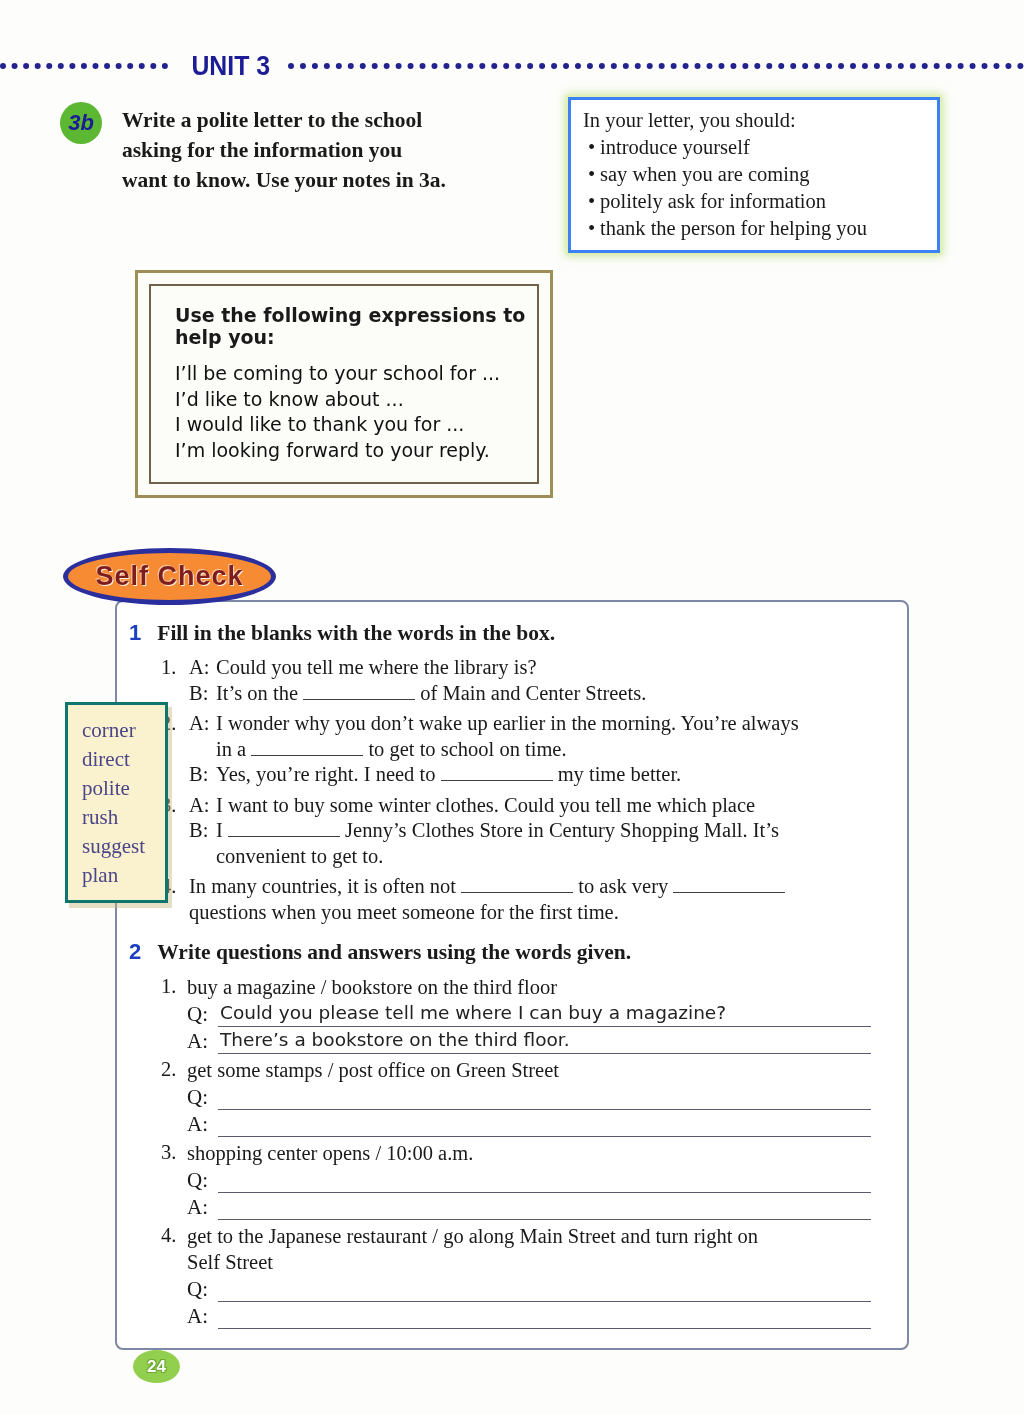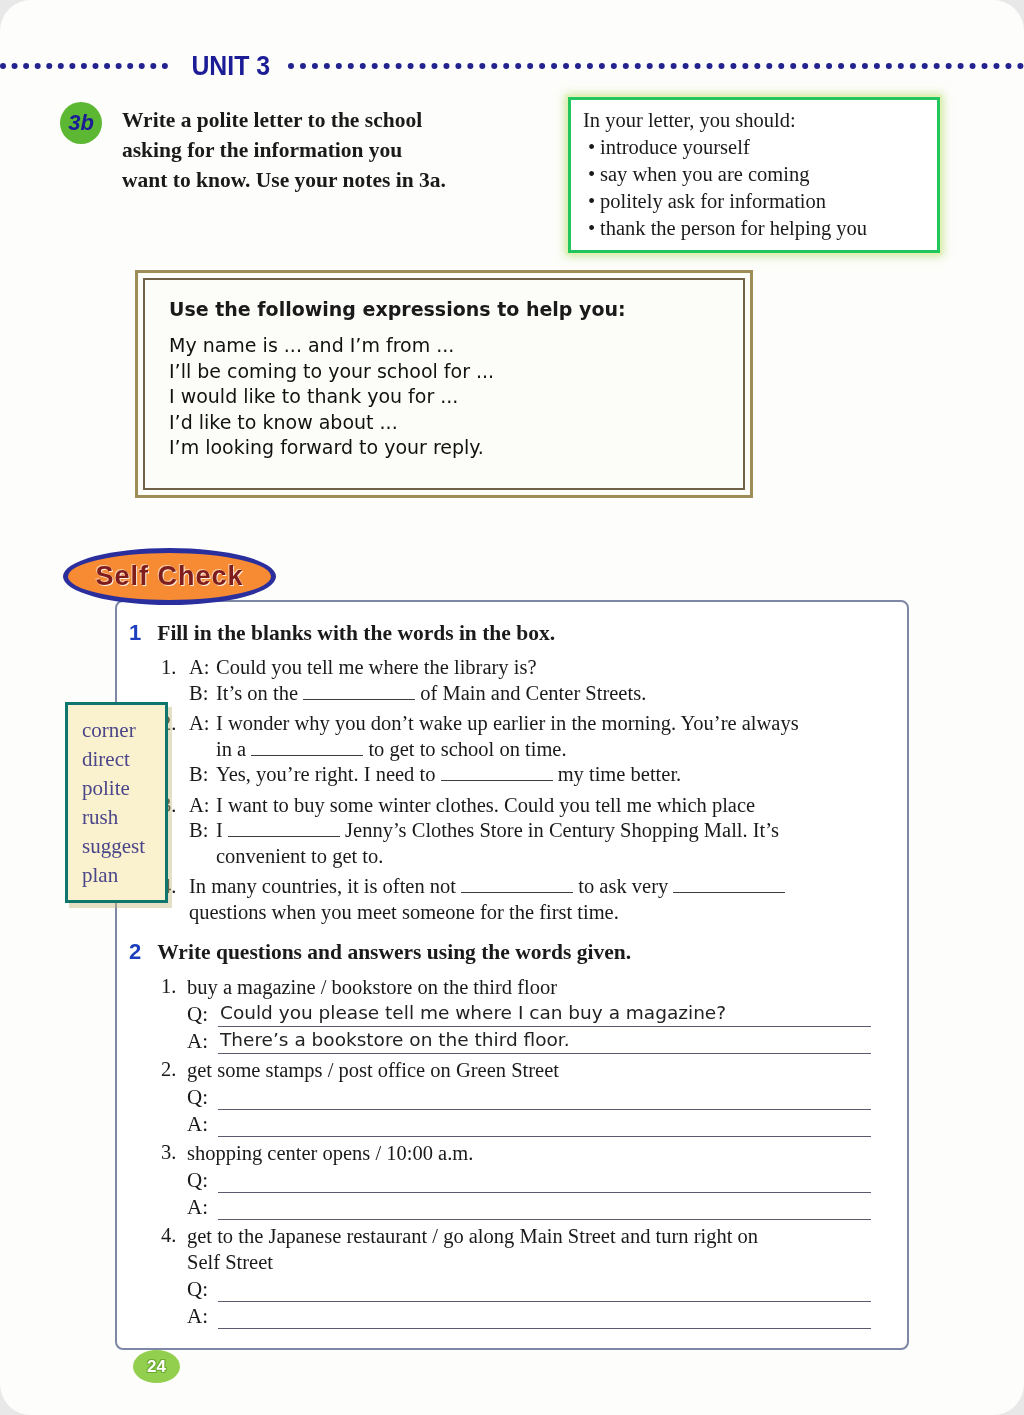--- a/index.html
+++ b/index.html
@@ -1,46 +1,46 @@
 <!DOCTYPE html>
 <html><head>
 <meta charset="utf-8">
 <style>
   html,body{margin:0;padding:0;background:#e8e8e8;}
   .page{position:relative;width:1024px;height:1415px;margin:0 auto;background:#fdfdfb;
-        font-family:"Liberation Serif",serif;color:#1a1a1a;overflow:hidden;border-radius:31px;}
+        font-family:"Liberation Serif",serif;color:#1a1a1a;overflow:hidden;}
 
   
   .unit-header{position:absolute;top:50px;left:0;right:0;height:32px;display:flex;align-items:center;}
   .dotline{height:0;border-top:6px dotted #23238f;}
   .dotline.left{width:168px;}
   .dotline.right{flex:1;}
   .unit-label{margin:0 14px 0 20px;font-family:"Liberation Sans",sans-serif;font-weight:800;
               font-size:27px;color:#1c1c96;transform:scaleX(.92);letter-spacing:0;}
 
   
   .task-row{position:absolute;top:102px;left:60px;width:492px;display:flex;gap:20px;}
   .badge-3b{flex:0 0 auto;width:42px;height:42px;border-radius:50%;background:#5cb832;
             display:flex;align-items:center;justify-content:center;
             font-family:"Liberation Sans",sans-serif;font-weight:800;font-style:italic;
             font-size:22px;color:#1c1c96;}
   .task-text{font-weight:700;font-size:21.5px;line-height:30px;padding-top:3px;}
 
   
   .should-box{position:absolute;left:568px;top:97px;width:372px;box-sizing:border-box;
-              background:#fff;border:3px solid #22c55e;
+              background:#fff;border:3px solid #3b82f6;
               box-shadow:0 0 0 2px #e0f1b4, 0 0 9px 3px rgba(162,212,78,.55);
               padding:7px 10px 8px 12px;font-size:20.5px;line-height:27px;}
   .should-title{margin:0;}
   .should-item{display:flex;}
   .should-bullet{width:17px;text-align:center;flex:0 0 auto;}
 
   
-  .expr-outer{position:absolute;left:135px;top:270px;width:618px;height:228px;box-sizing:border-box;
-              background:#fcfcf8;border:3px solid #9f8d57;padding:5px;}
+  .expr-outer{position:absolute;left:135px;top:270px;width:418px;height:228px;box-sizing:border-box;
+              background:#fcfcf8;border:3px solid #9f8d57;padding:11px;}
   .expr-inner{height:100%;box-sizing:border-box;border:2px solid #6f6248;padding:18px 10px 10px 24px;}
   .expr-title{font-family:"DejaVu Sans",sans-serif;font-weight:700;font-size:19px;margin:0 0 13px 0;}
   .expr-line{font-family:"DejaVu Sans",sans-serif;font-size:19px;line-height:25.5px;color:#111;}
 
   
   .selfcheck{position:absolute;left:63px;top:548px;width:213px;height:57px;box-sizing:border-box;
              background:#f68b33;border:5px solid #2b2f9e;border-radius:50%;z-index:3;
              display:flex;align-items:center;justify-content:center;
              font-family:"Liberation Sans",sans-serif;font-weight:800;font-size:27px;
              color:#7f1d1d;letter-spacing:1px;
@@ -125,24 +125,23 @@
           <span class="should-bullet">•</span>
           <span>thank the person for helping you</span>
         </div>
       </div>
   </div>
 
   <div class="expr-outer">
     <div class="expr-inner">
       <div class="expr-title">Use the following expressions to help you:</div>
       <div id="expr-lines">
-          <div class="expr-line">My name is ... and I’m from ...</div>
           <div class="expr-line">I’ll be coming to your school for ...</div>
+          <div class="expr-line">I’d like to know about ...</div>
           <div class="expr-line">I would like to thank you for ...</div>
-          <div class="expr-line">I’d like to know about ...</div>
           <div class="expr-line">I’m looking forward to your reply.</div>
         </div>
     </div>
   </div>
 
   <div class="selfcheck">Self Check</div>
 
   <div class="check-box">
 
     <div class="sec-head">

